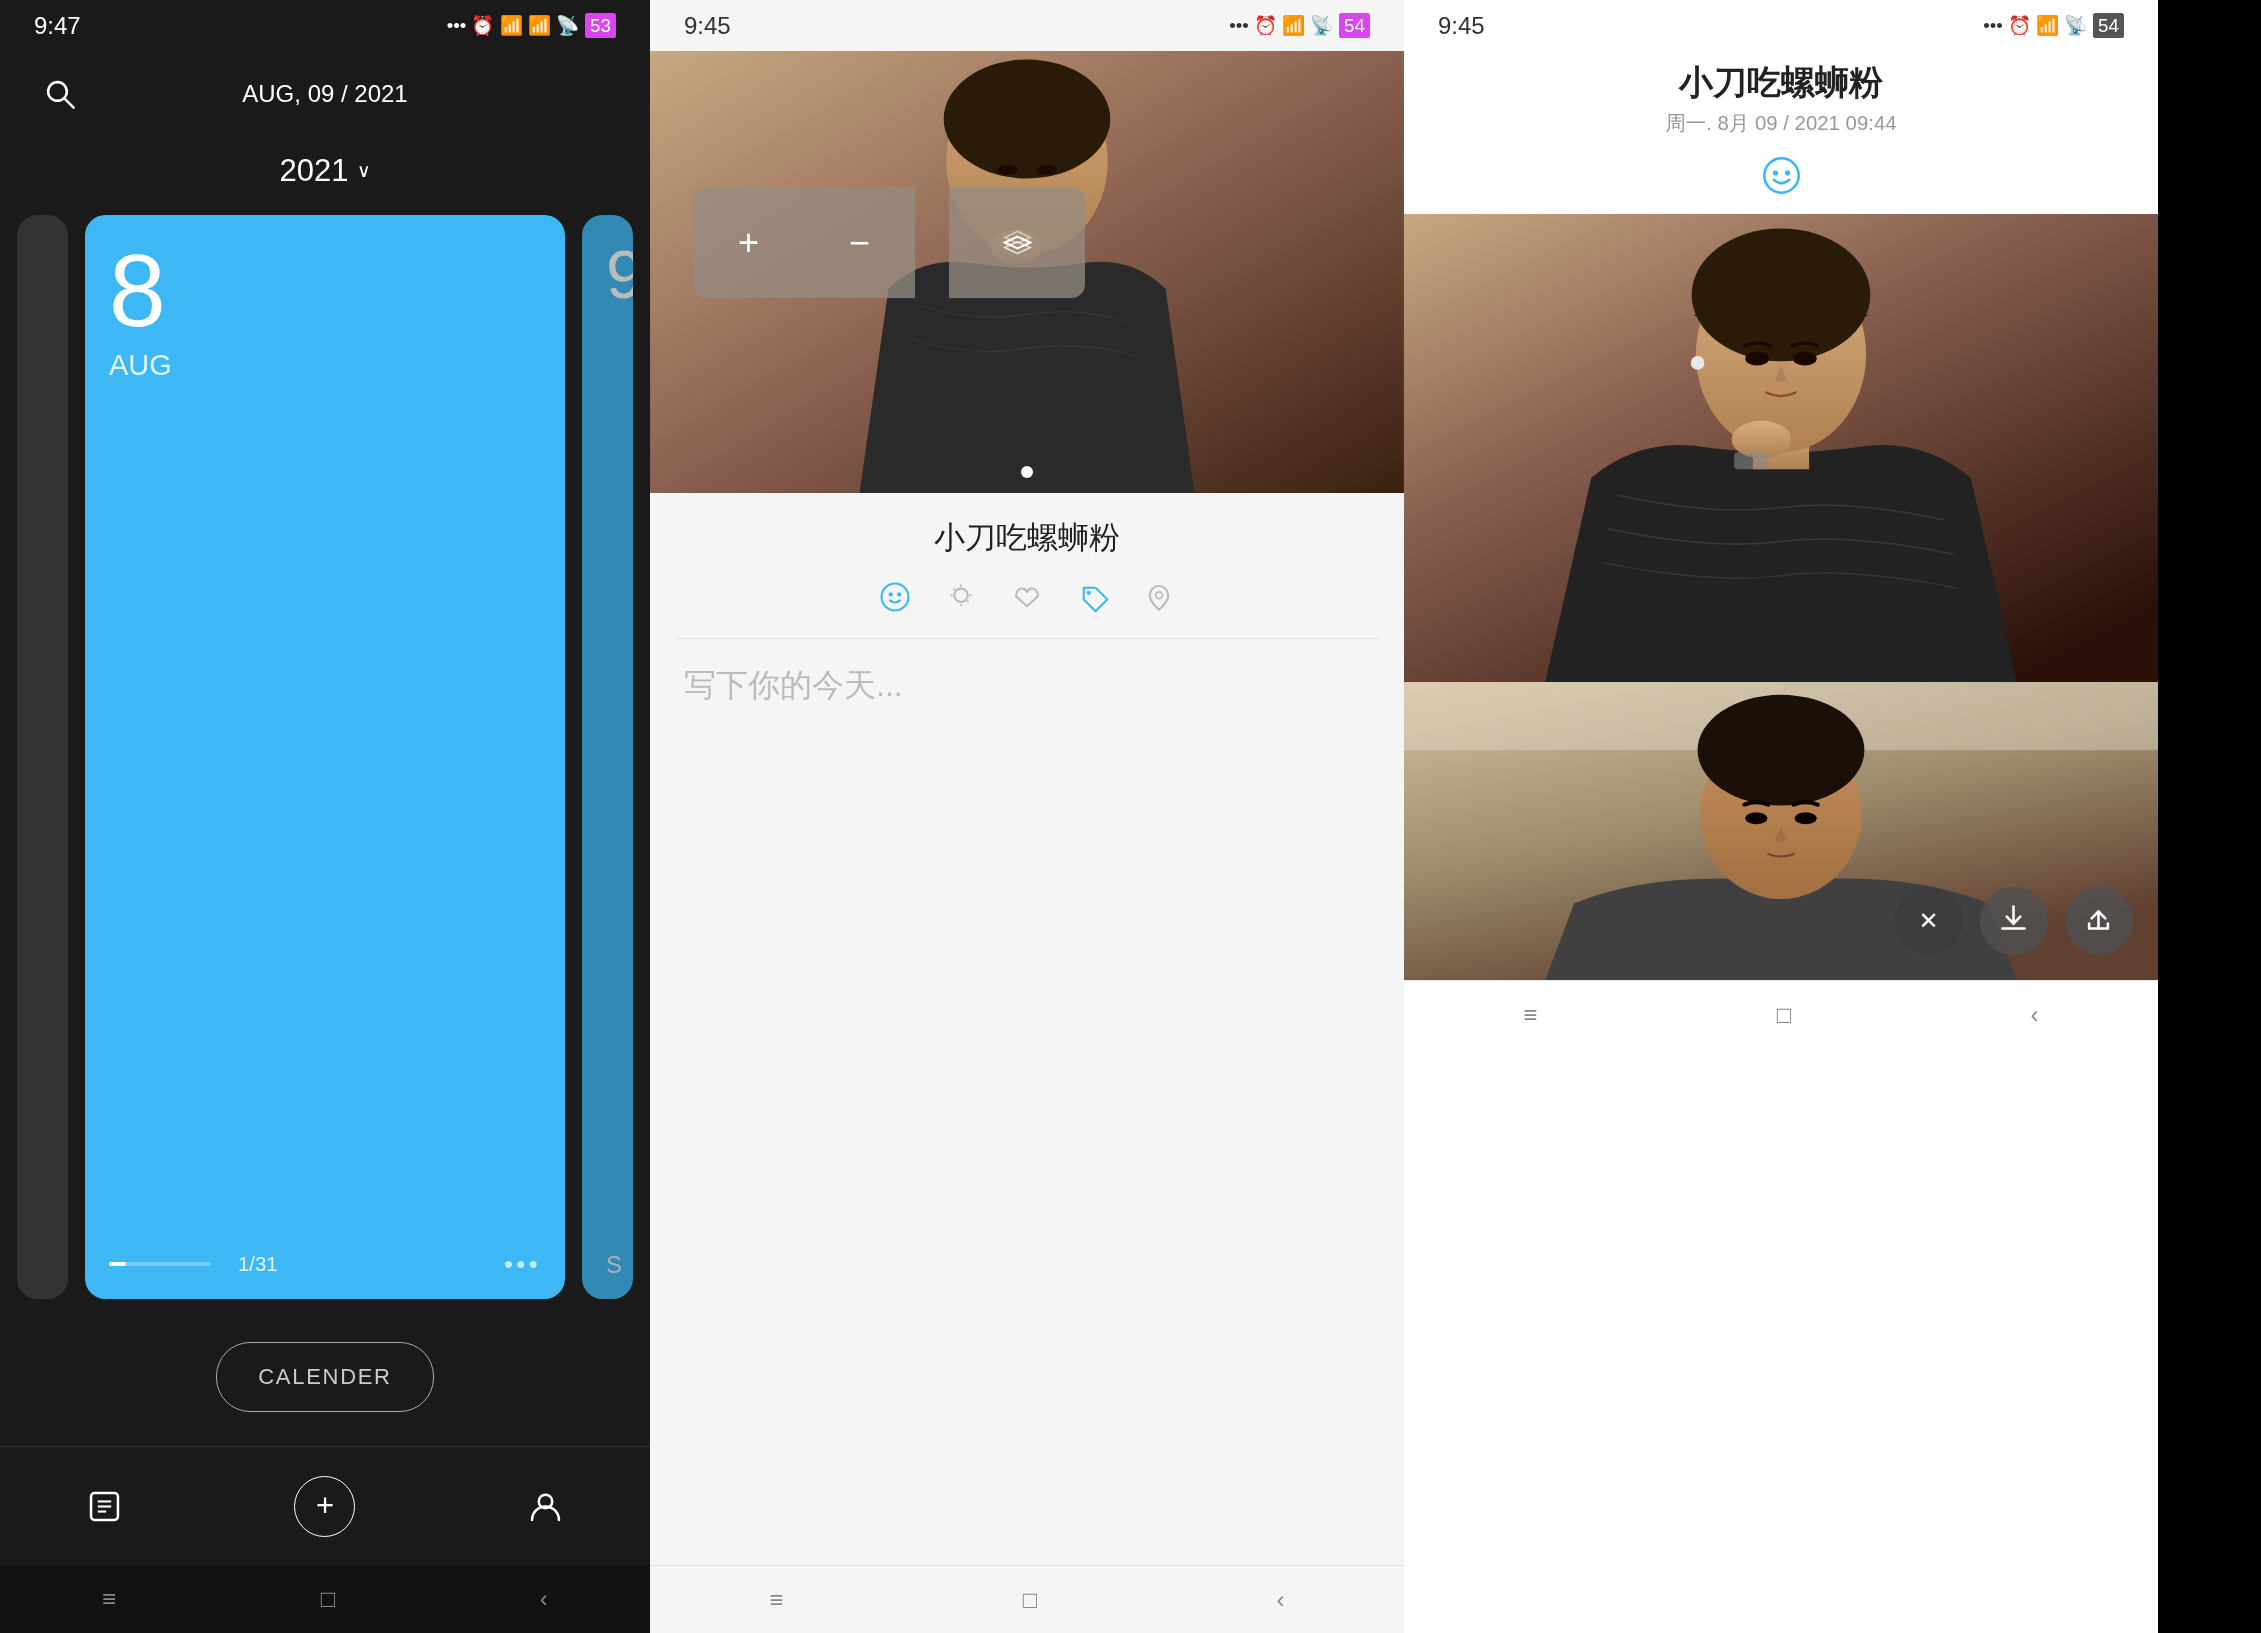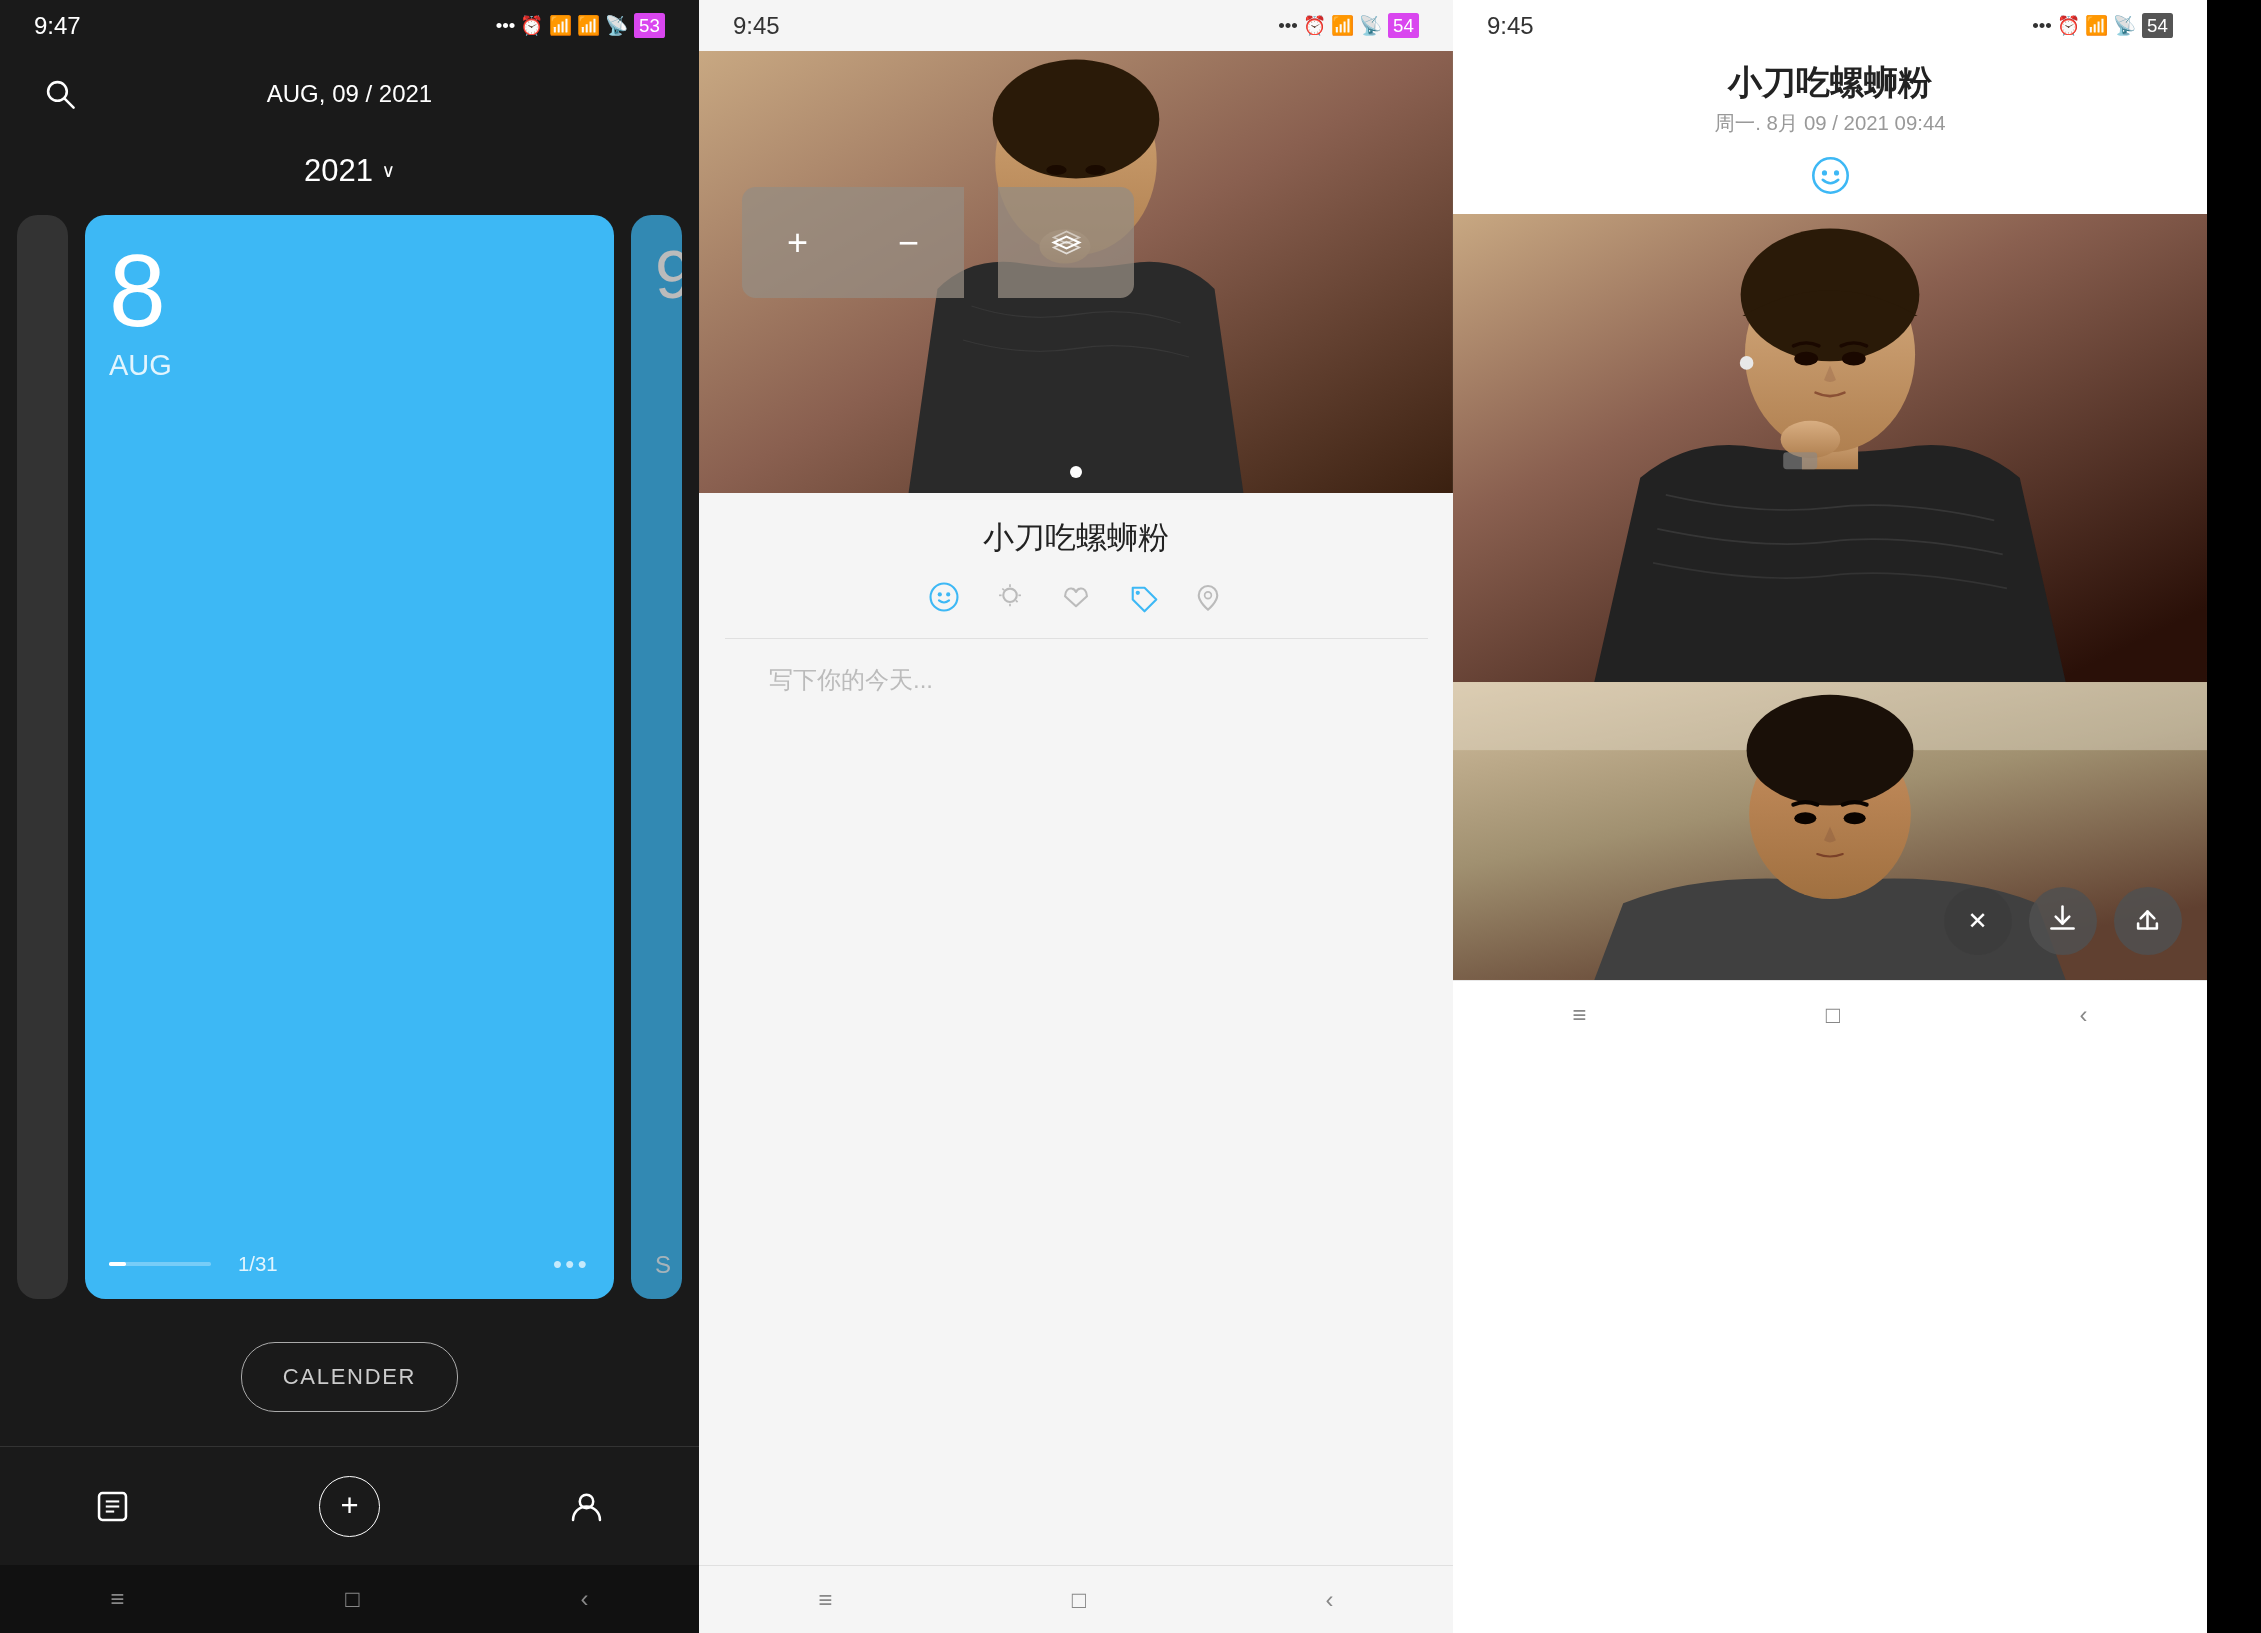--- a/index.html
+++ b/index.html
@@ -8,21 +8,21 @@
       height: 1633px;
       display: flex;
       flex-direction: row;
       background: #000;
       font-family: -apple-system, 'PingFang SC', 'Helvetica Neue', sans-serif;
       overflow: hidden;
     }
 
     
     .panel1 {
-      width: 699px;
+      width: 650px;
       height: 1633px;
       background: #1a1a1a;
       display: flex;
       flex-direction: column;
       position: relative;
     }
     .panel1-status {
       height: 51px;
       display: flex;
       align-items: center;
@@ -309,24 +309,23 @@
     .entry-icon.gray {
       color: #bbb;
     }
     .divider-line {
       height: 0.9px;
       background: #e0e0e0;
       margin: 0 25.5px;
     }
     .entry-text-area {
       padding: 25.5px 34px;
-      font-size: 24px;
+      font-size: 32px;
       color: #bbb;
       flex: 1;
-      margin-left: 36px;
     }
     .panel2-bottom-bar {
       height: 68px;
       background: #f5f5f5;
       display: flex;
       align-items: center;
       justify-content: space-around;
       border-top: 0.9px solid #e0e0e0;
     }
 

